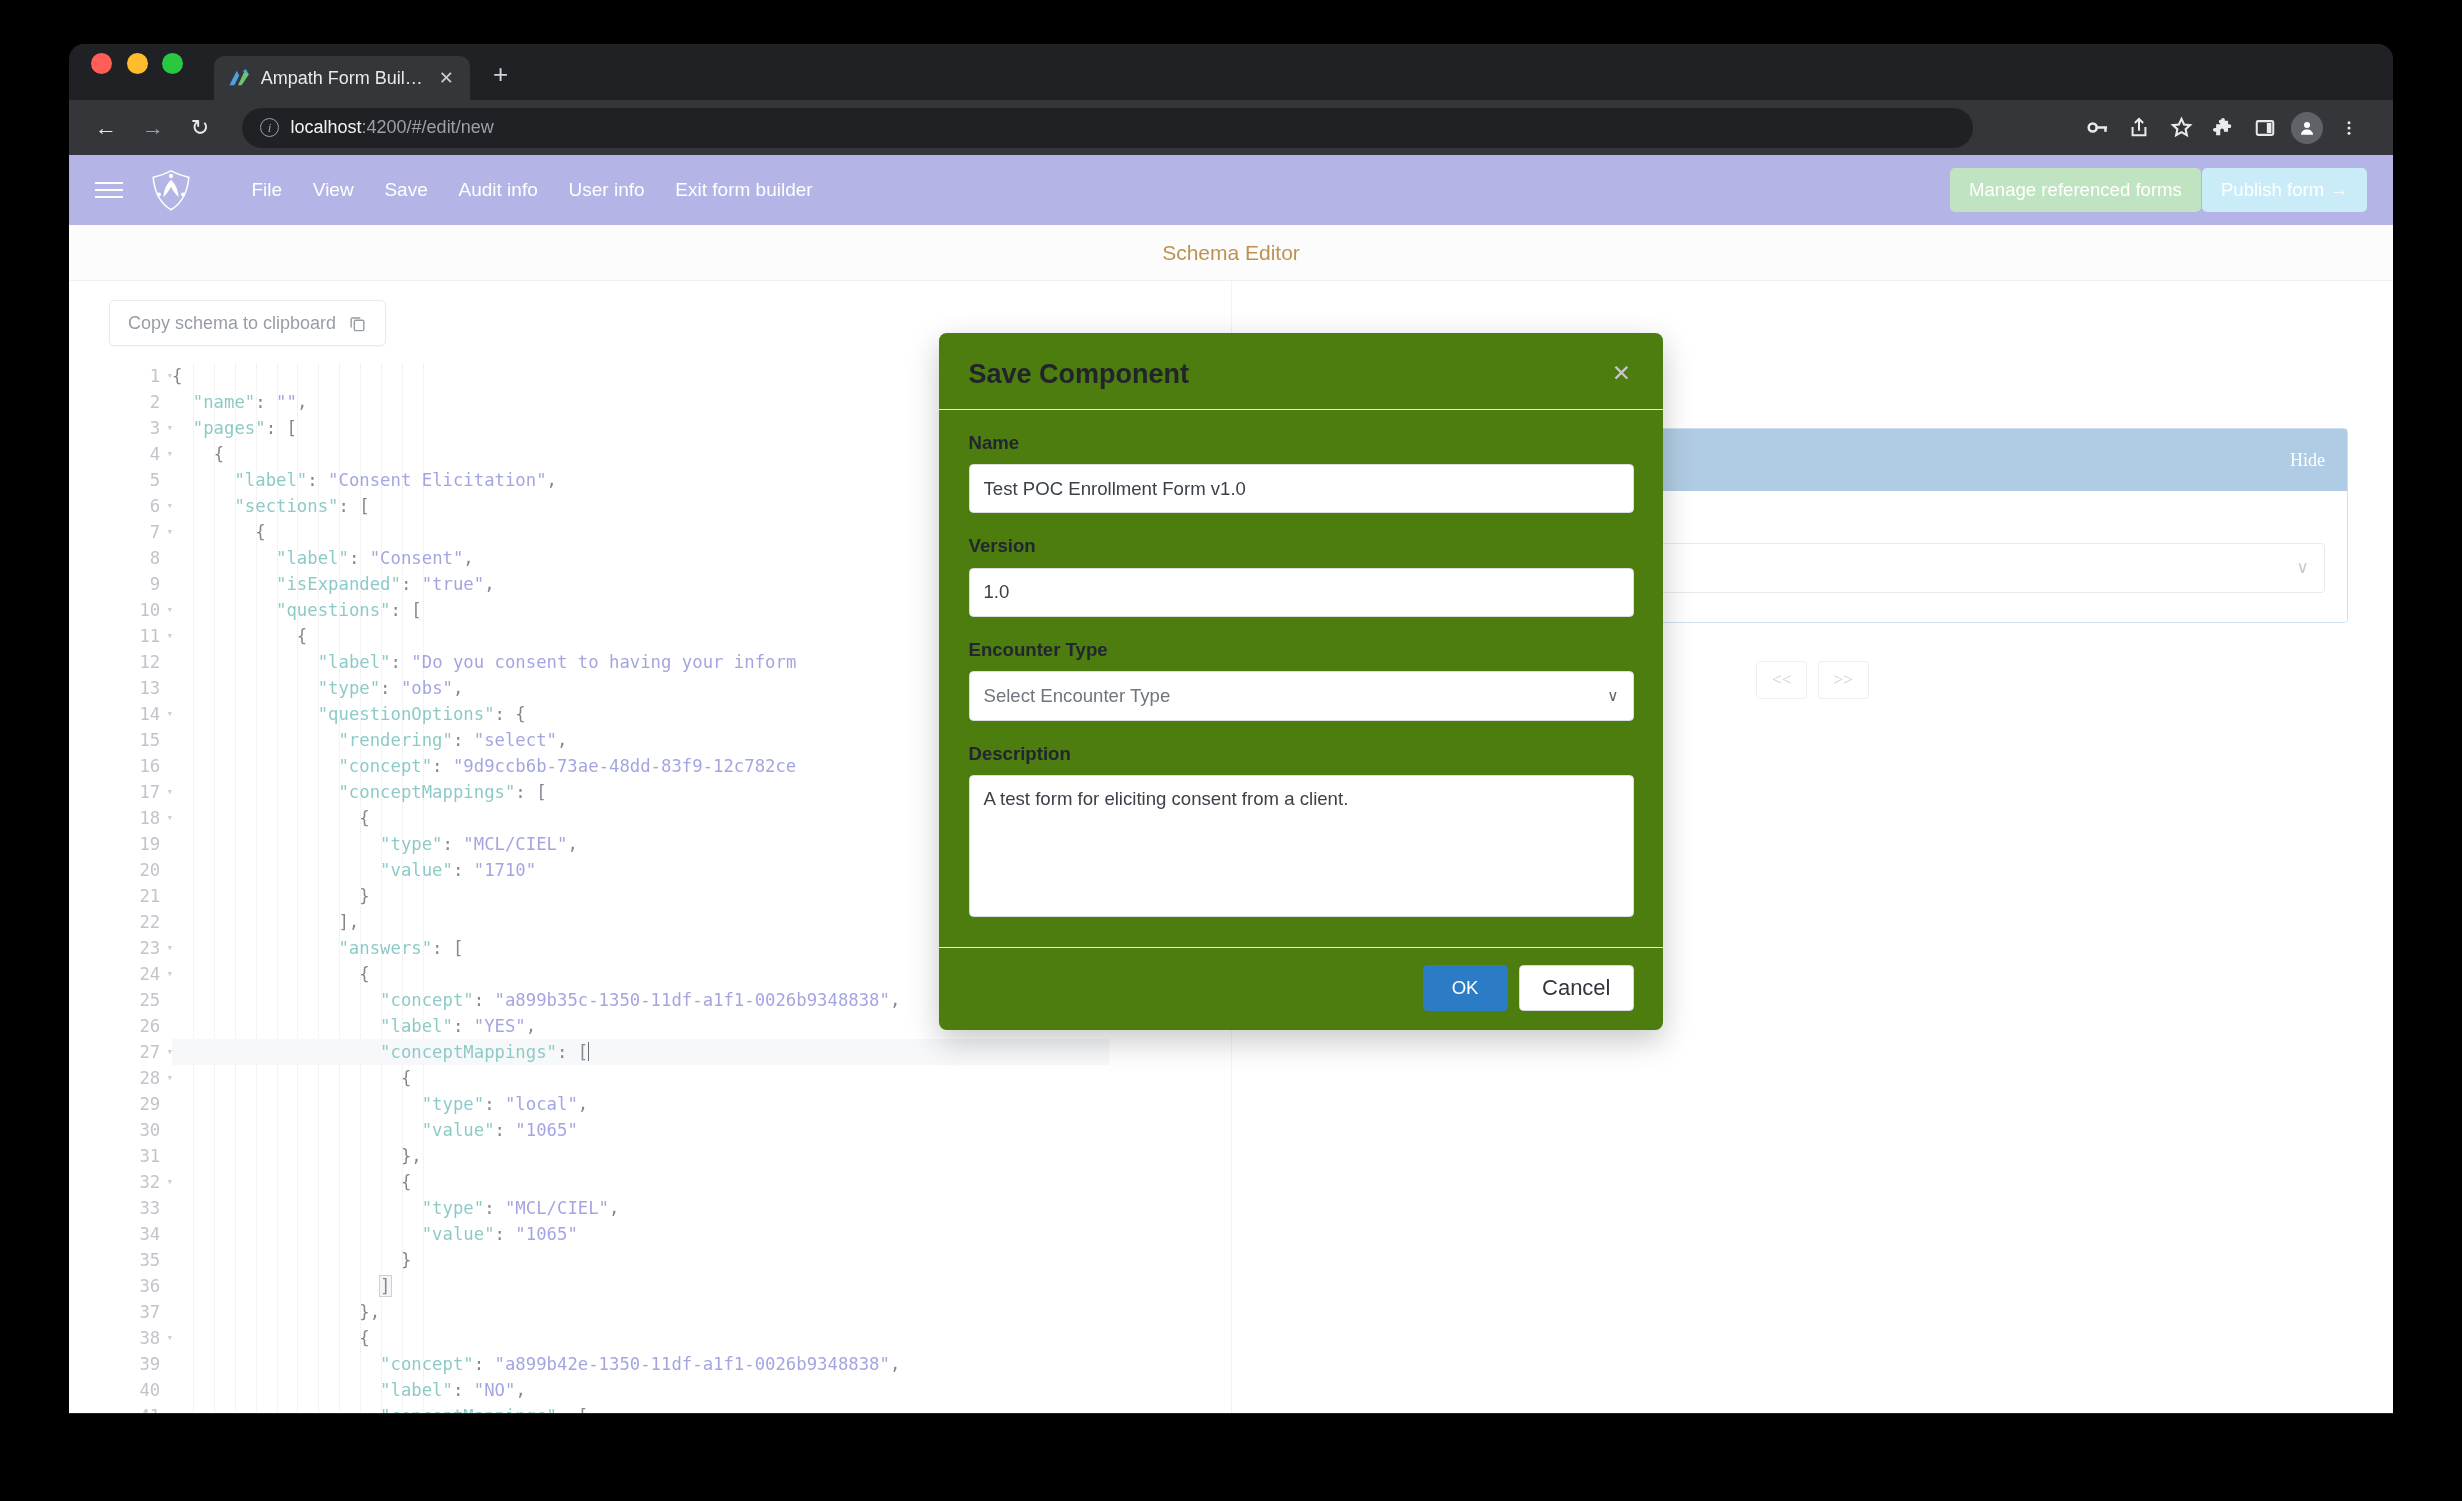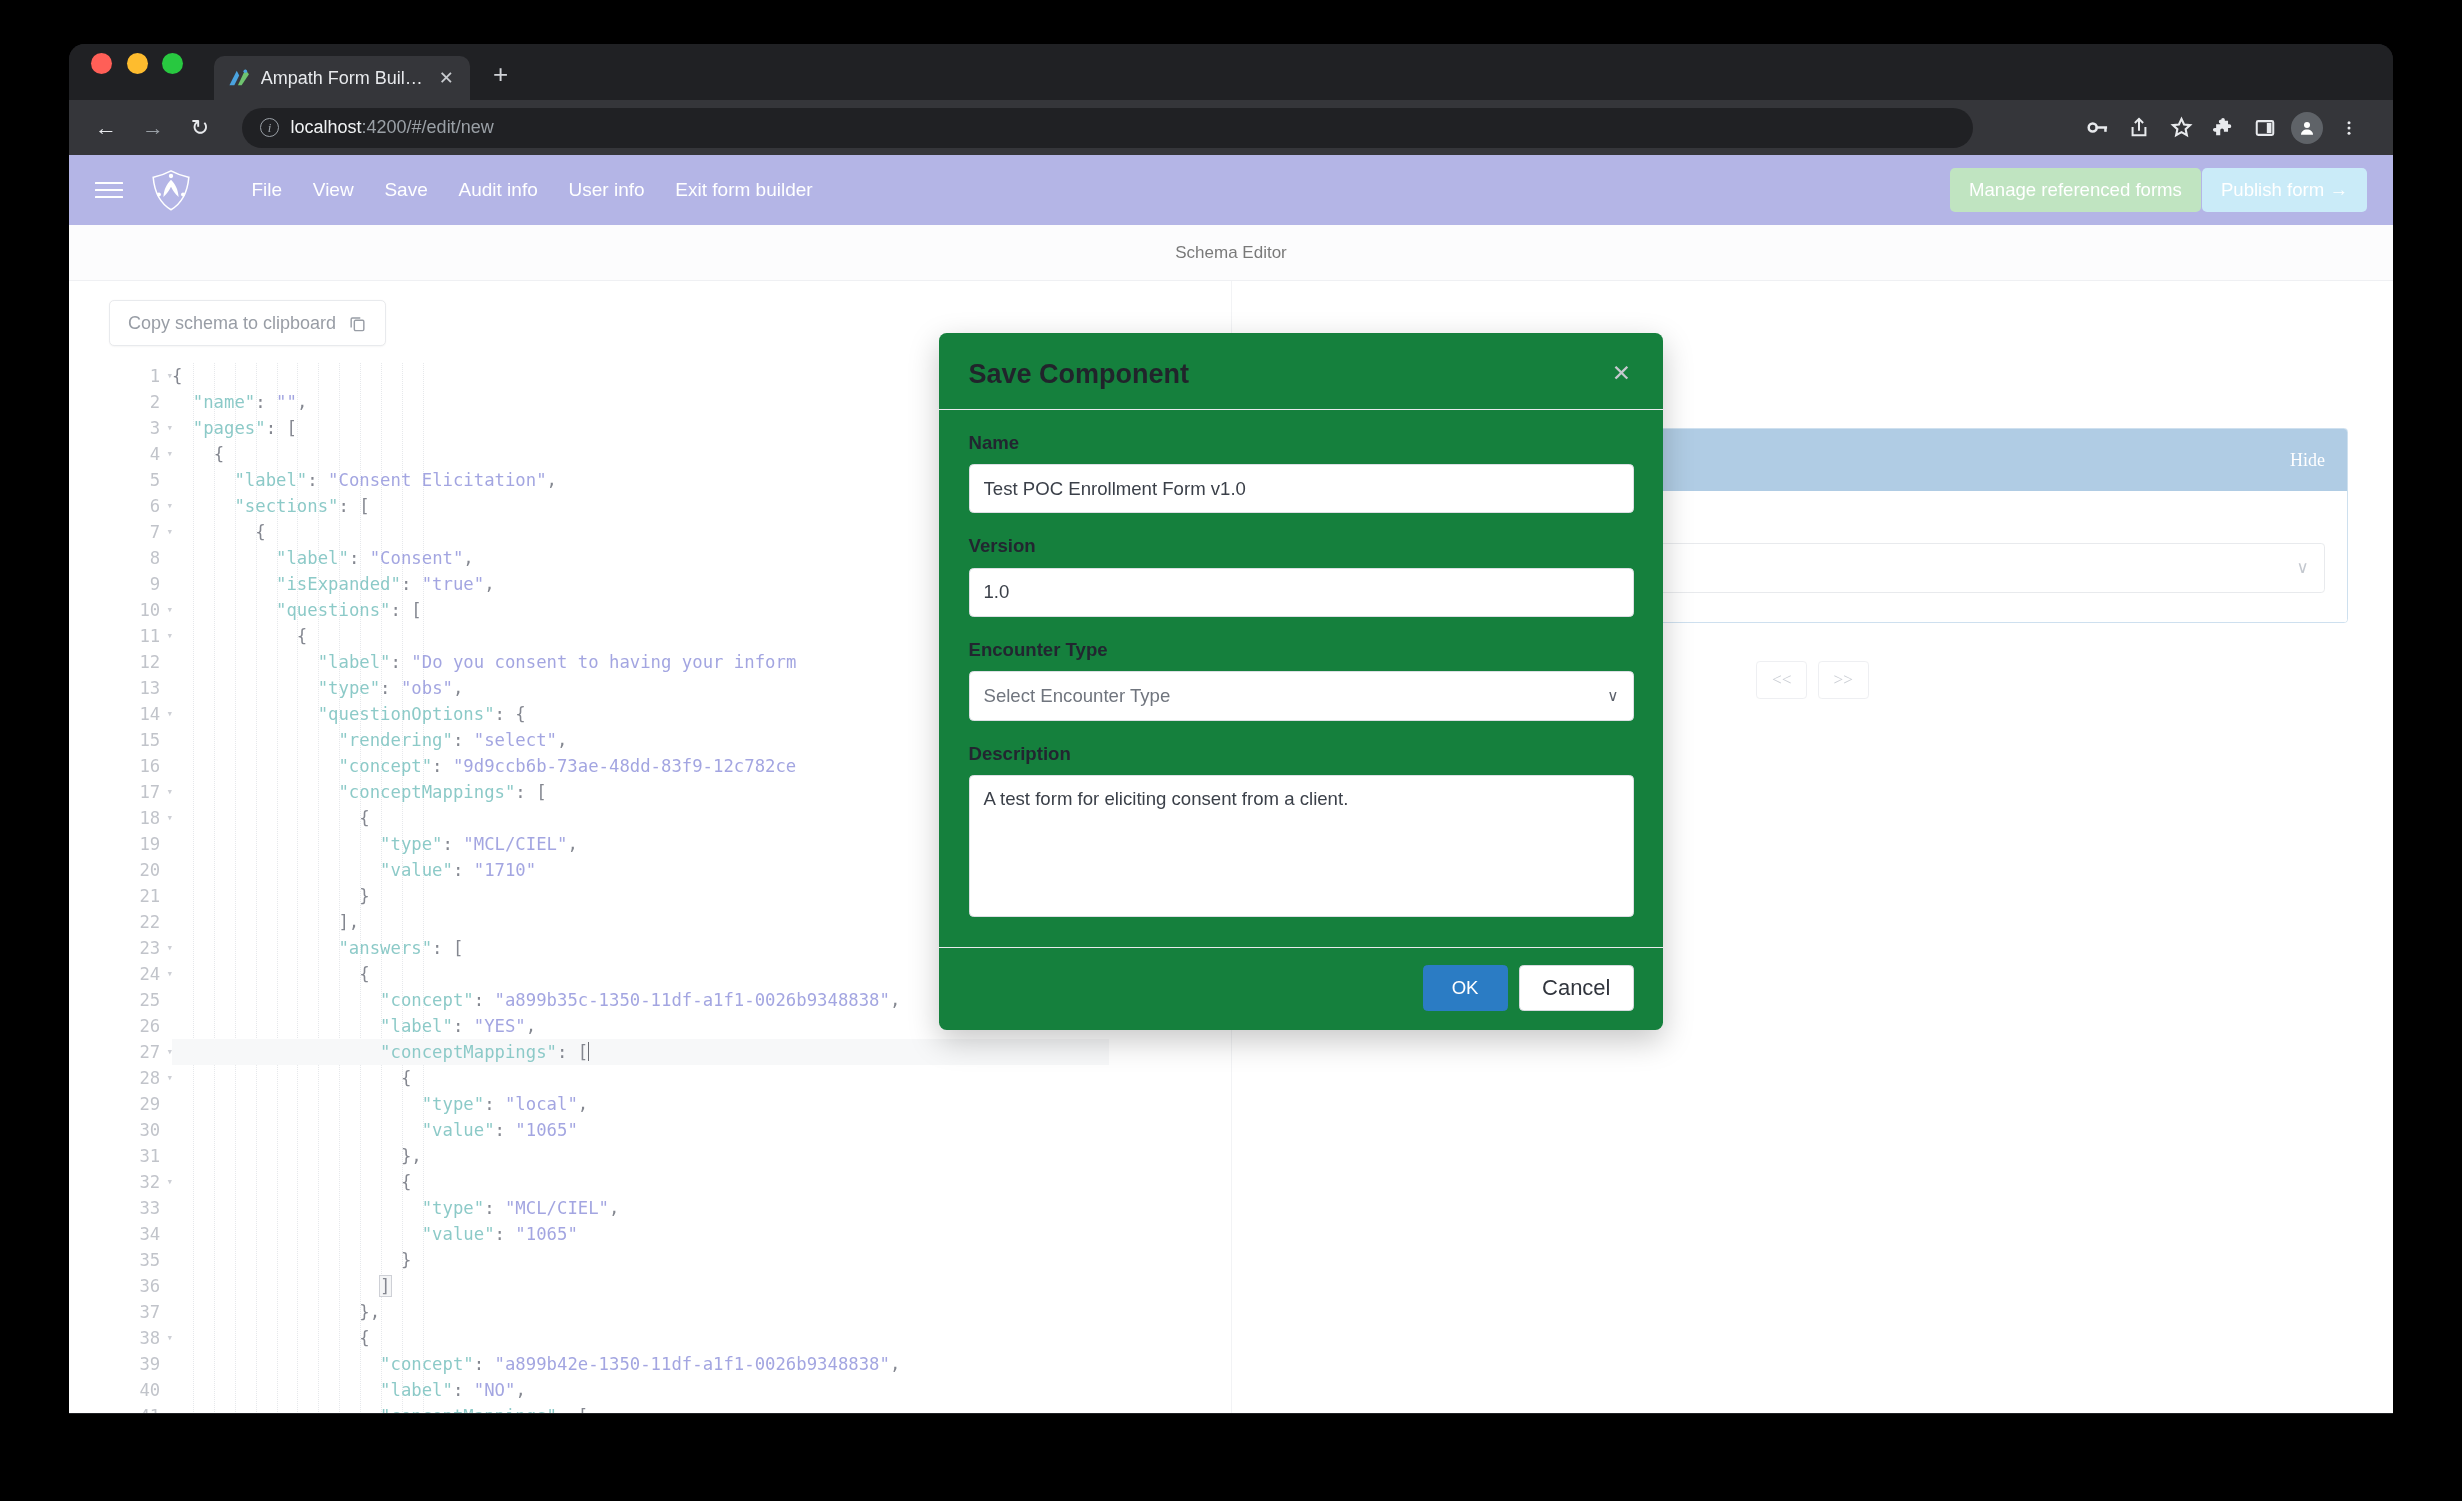--- a/index.html
+++ b/index.html
@@ -148,22 +148,22 @@
   
   .panel-heads {
     display: flex;
     height: 56px;
     background: #fbfbfc;
     border-bottom: 0.6px solid #e9eaee;
   }
   .panel-head {
     flex: 1;
     display: flex; align-items: center; justify-content: center;
-    color: #404040;
-    font-size: 17px;
+    color: #a16207;
+    font-size: 21px;
   }
 
   
   .panels { display: flex; height: 1145px; }
   .panel-left { width: 1162px; background: #fff; position: relative; }
   .panel-right { flex: 1; background: #fff; border-left: 0.6px solid #eceef1; position: relative; font-family: Liberation Serif, serif; }
 
   
   .copy-bar { padding: 19px 0 14px 40px; }
   .btn-copy {
@@ -260,21 +260,21 @@
   
   .modal-backdrop {
     position: absolute; inset: 0;
     background: rgba(255,255,255,0.30);
     z-index: 10;
   }
   .modal {
     position: absolute;
     left: 870px; top: 178px;
     width: 724px;
-    background: #15803d;
+    background: #4d7c0f;
     border-radius: 7.7px;
     box-shadow: 0 10.3px 31px rgba(0,0,0,.22);
     z-index: 11;
     overflow: hidden;
   }
   .modal-head {
     display: flex; align-items: flex-start;
     padding: 26px 29.5px 19px 29.5px;
     border-bottom: 0.6px solid #e9eaee;
   }

